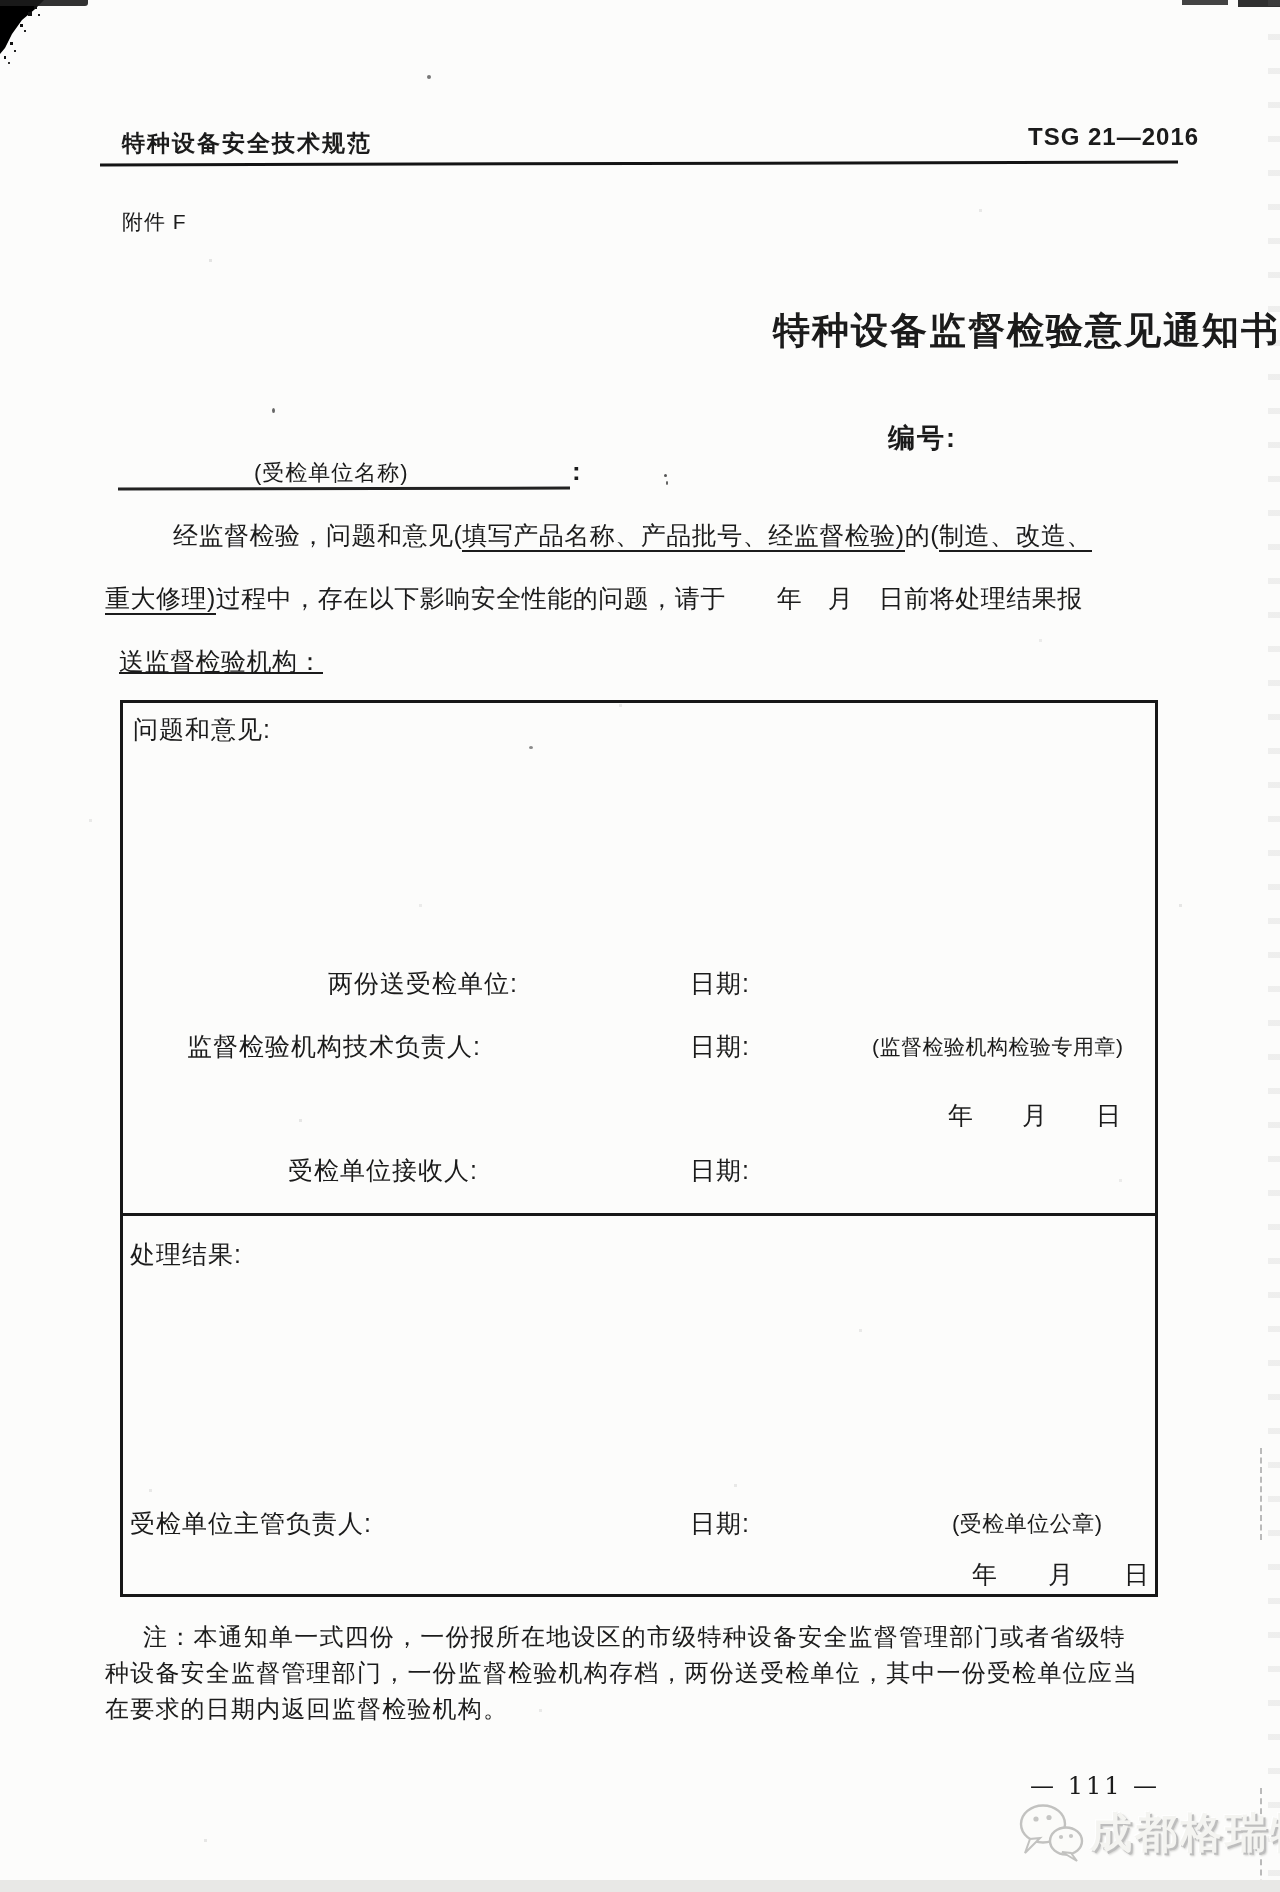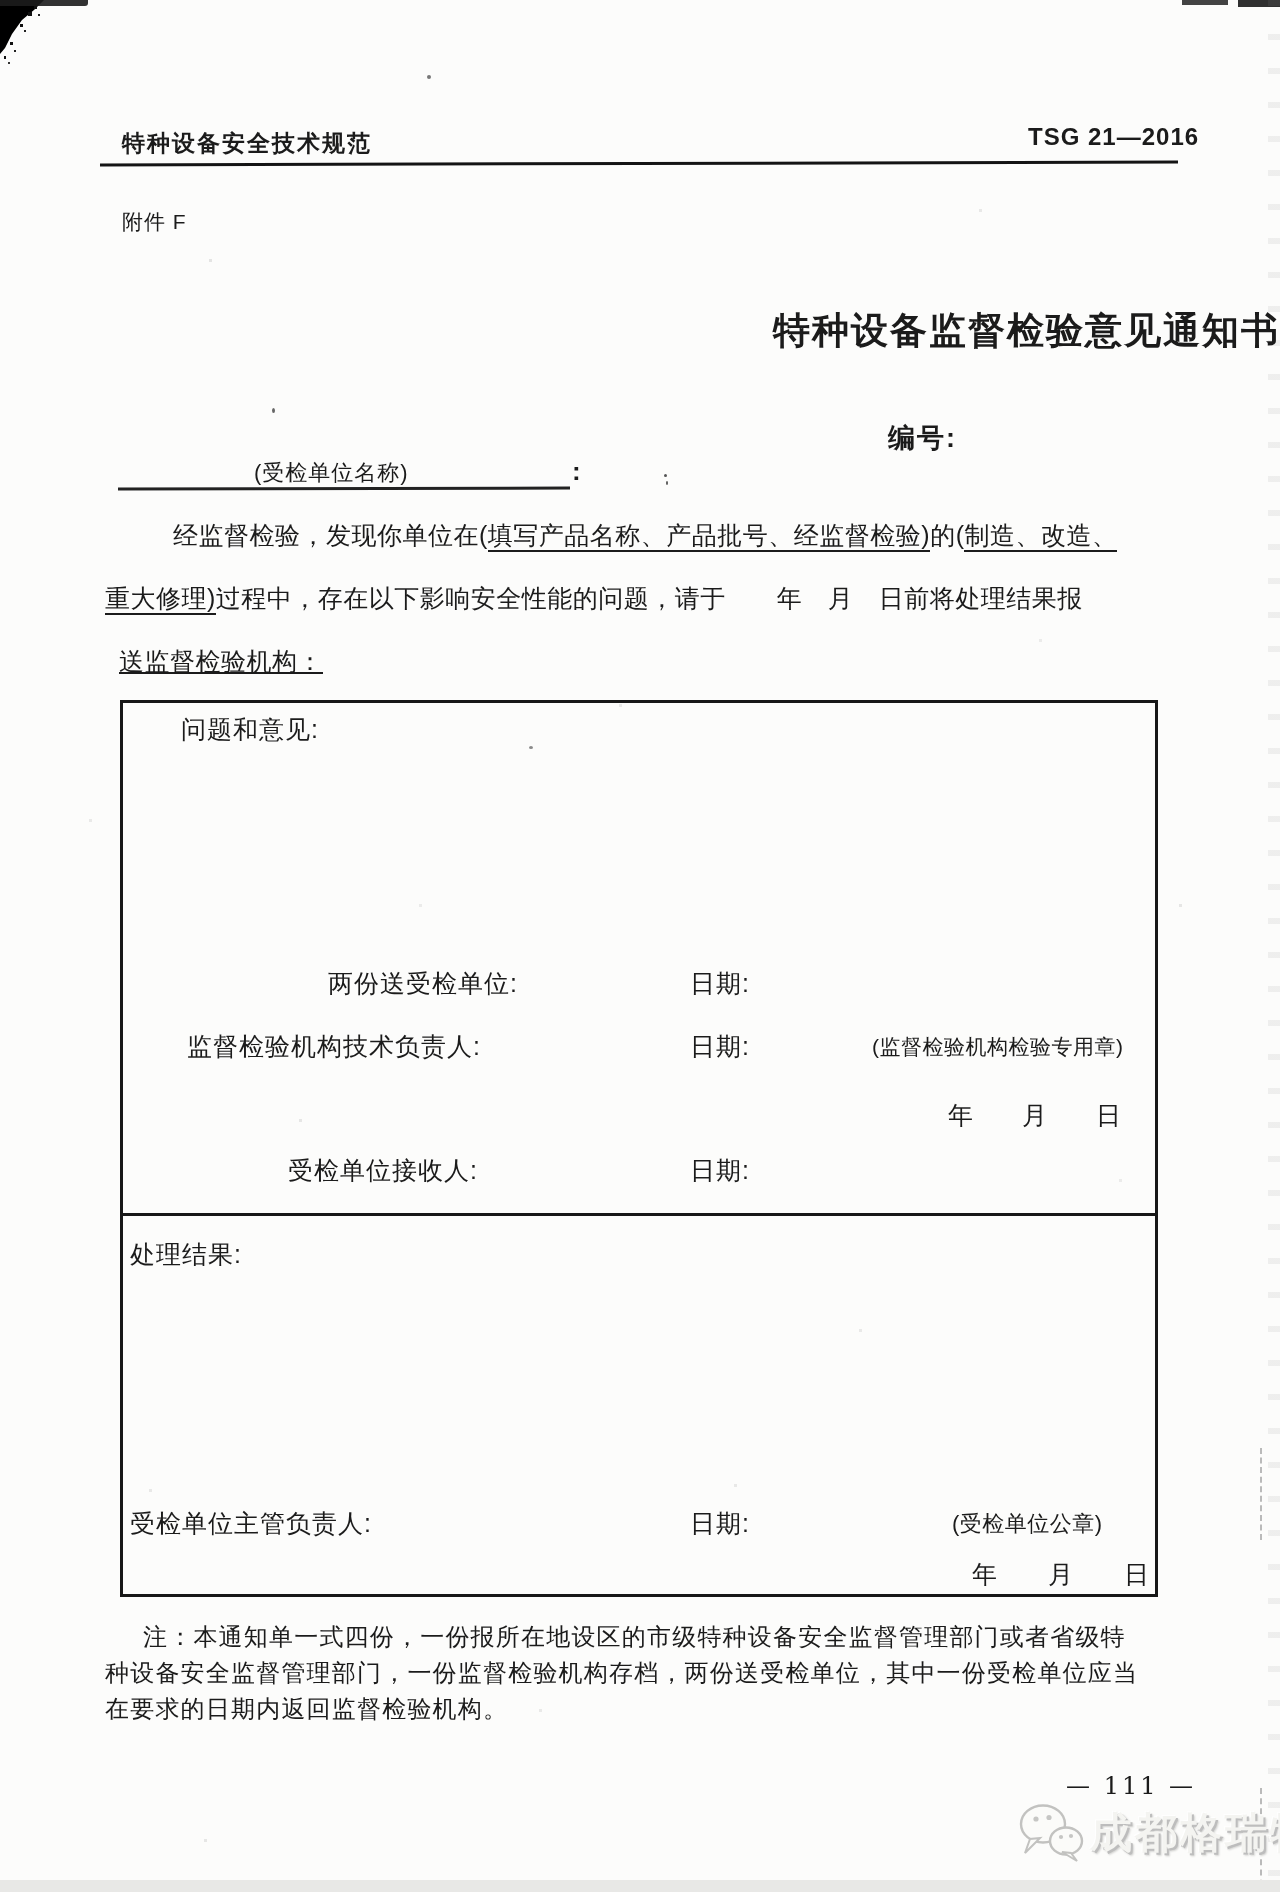--- a/index.html
+++ b/index.html
@@ -19,39 +19,39 @@
   .rc-line{left:118px;top:487px;width:452px;height:3px;background:#222;transform:rotate(-0.1deg);}
   .rc-colon{left:572px;top:456px;font-size:26px;font-weight:700;}
   .body-line{font-size:25px;letter-spacing:0.5px;}
   .l1{left:173px;top:519px;}
   .l2{left:105px;top:582px;}
   .l3{left:119px;top:645px;text-decoration:underline;}
   .u{border-bottom:2px solid #1c1c1c;padding-bottom:1px;}
   .box{left:120px;top:700px;width:1032px;height:891px;border:3px solid #171717;}
   .divider{left:121px;top:1213px;width:1036px;height:3px;background:#171717;}
   .lbl{font-size:25px;letter-spacing:1px;}
-  .problems{left:133px;top:713px;margin-left:48px;}
+  .problems{left:133px;top:713px;}
   .r1-label{left:328px;top:967px;}
   .r1-date{left:690px;top:967px;}
   .r2-label{left:187px;top:1030px;}
   .r2-date{left:690px;top:1030px;}
   .r2-stamp{left:872px;top:1033px;font-size:21px;letter-spacing:0.5px;}
   .dateline1{left:948px;top:1099px;font-size:25px;letter-spacing:12px;}
   .r4-label{left:288px;top:1154px;}
   .r4-date{left:690px;top:1154px;}
   .result{left:130px;top:1238px;}
   .mg-label{left:130px;top:1507px;}
   .mg-date{left:690px;top:1507px;}
   .mg-stamp{left:952px;top:1509px;font-size:22px;letter-spacing:0.5px;}
   .dateline2{left:972px;top:1558px;font-size:25px;letter-spacing:13px;}
   .note{font-size:24px;letter-spacing:1.2px;}
   .n1{left:143px;top:1621px;}
   .n2{left:105px;top:1657px;}
   .n3{left:105px;top:1693px;}
-  .pagenum{left:1030px;top:1772px;font-family:"DejaVu Serif",serif;font-size:24px;letter-spacing:3px;margin-left:36px;}
+  .pagenum{left:1030px;top:1772px;font-family:"DejaVu Serif",serif;font-size:24px;letter-spacing:3px;}
   .watermark{left:1018px;top:1802px;display:flex;align-items:center;gap:6px;}
   .wm-text{
     font-size:42px;font-weight:600;letter-spacing:3px;color:#f4f4f1;
     text-shadow:2px 2px 0 #bdbdbd,3px 3px 2px #d2d2d0,-1px -1px 0 #ffffff;
   }
   
   .te1{left:0;top:0;width:88px;height:6px;background:#1c1c1c;opacity:.9;border-radius:0 0 3px 0;}
   .te2{left:1182px;top:0;width:46px;height:5px;background:#222;opacity:.85;}
   .te3{left:1238px;top:0;width:42px;height:7px;background:#1a1a1a;opacity:.9;}
   .speck{position:absolute;background:#777;border-radius:50%;}
@@ -109,21 +109,21 @@
 
   <div class="abs attach">附件 F</div>
   <div class="abs title">特种设备监督检验意见通知书</div>
 
   <div class="abs number">编号:</div>
 
   <div class="abs rc-hint">(受检单位名称)</div>
   <div class="abs rc-line"></div>
   <div class="abs rc-colon">:</div>
 
-  <div class="abs body-line l1"><span>经监督检验，发现你单位在(</span><span class="u">填写产品名称、产品批号、经监督检验)</span><span>的(</span><span class="u">制造、改造、</span></div>
+  <div class="abs body-line l1"><span>经监督检验，问题和意见(</span><span class="u">填写产品名称、产品批号、经监督检验)</span><span>的(</span><span class="u">制造、改造、</span></div>
   <div class="abs body-line l2"><span class="u">重大修理)</span><span>过程中，存在以下影响安全性能的问题，请于　　年　月　日前将处理结果报</span></div>
   <div class="abs body-line l3">送监督检验机构：</div>
 
   <div class="abs box"></div>
   <div class="abs divider"></div>
 
   <div class="abs lbl problems">问题和意见:</div>
 
   <div class="abs lbl r1-label">两份送受检单位:</div>
   <div class="abs lbl r1-date">日期:</div>

